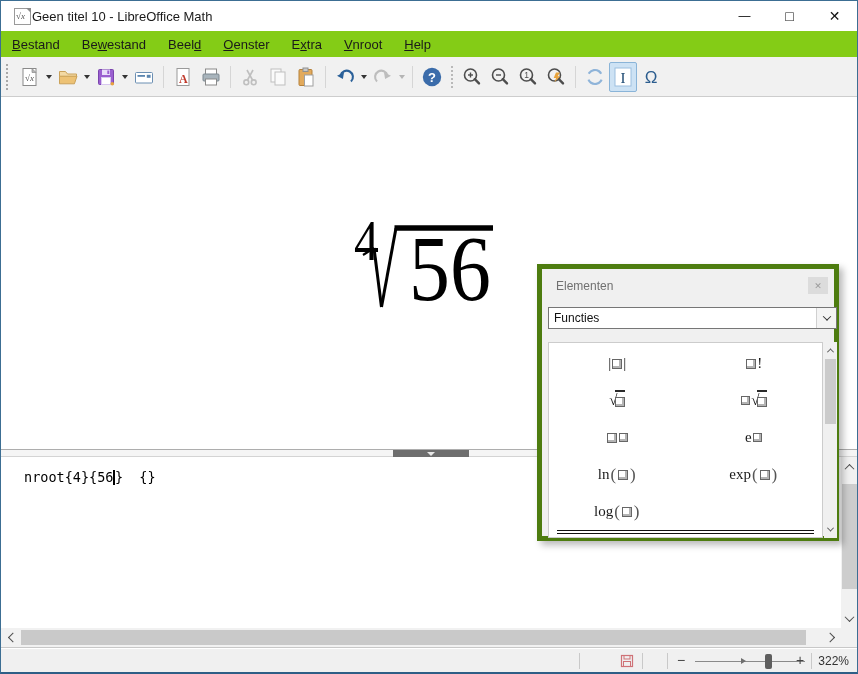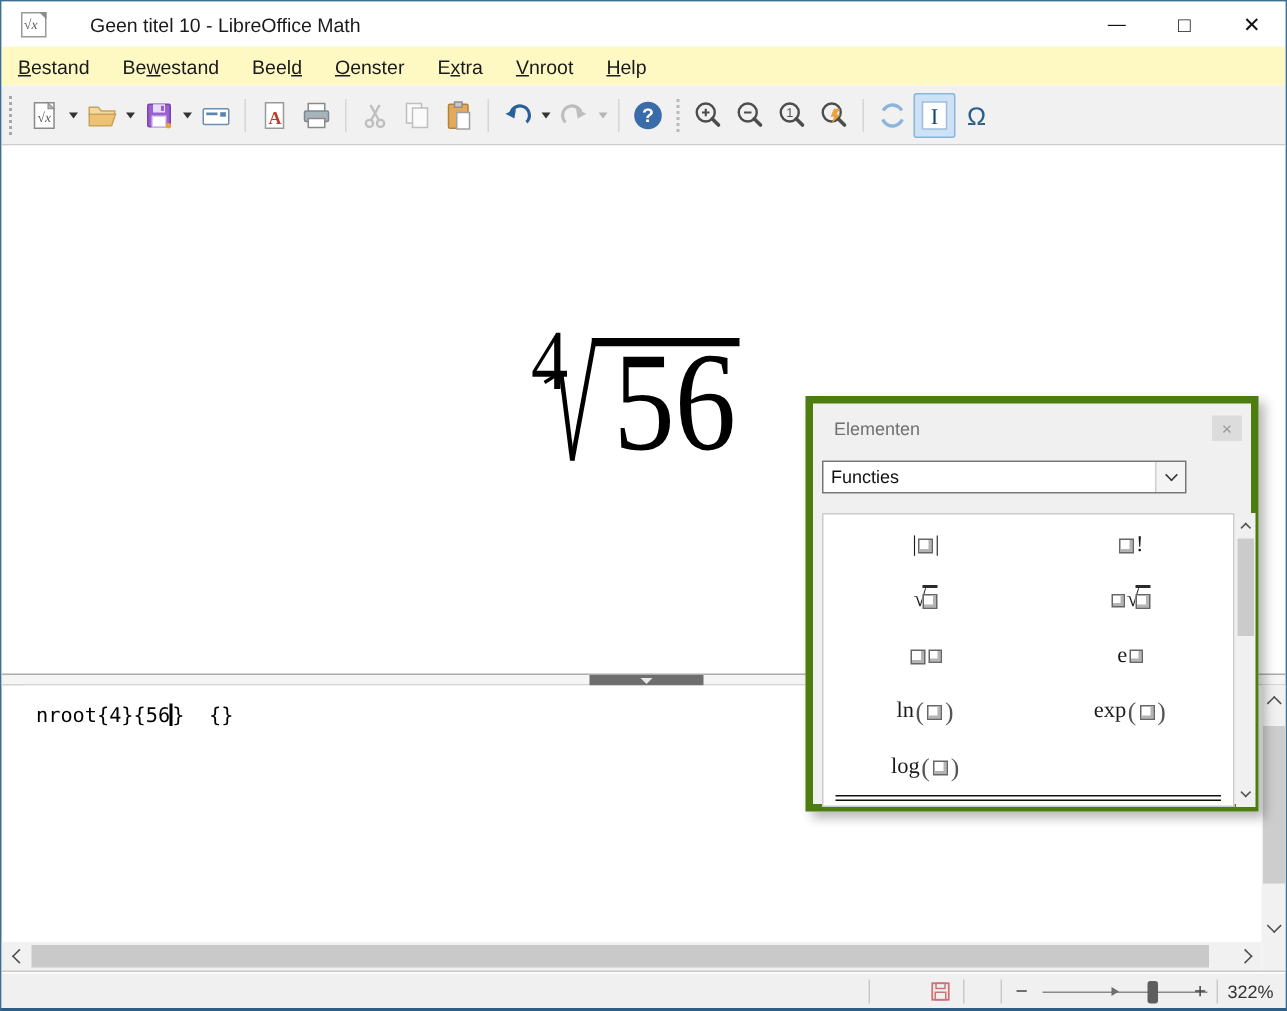--- a/index.html
+++ b/index.html
@@ -7,25 +7,25 @@
   body { width:858px; height:674px; font-family:"Liberation Sans", sans-serif; }
   .window {
     position:relative; width:858px; height:674px; background:#fff;
     border:1px solid #3c6e93; border-bottom:2px solid #2e5e86; overflow:hidden;
   }
   
   .titlebar { position:absolute; left:0; top:0; right:0; height:30px; background:#fff; display:flex; align-items:center; }
   .app-icon { width:17px; height:17px; margin-left:13px; position:relative; background:#fff; border:1px solid #9a9a9a; }
   .app-icon .fold { position:absolute; right:-1px; top:-1px; width:0; height:0; border-left:5px solid transparent; border-top:5px solid #8a8a8a; }
   .app-icon .glyph { position:absolute; left:1px; top:2px; font:italic 9px "Liberation Serif", serif; color:#555; }
-  .win-title { margin-left:29px; font-size:13px; color:#1a1a1a; }
+  .win-title { margin-left:1px; font-size:13px; color:#1a1a1a; }
   .win-controls { position:absolute; right:0; top:0; height:30px; display:flex; }
   .win-btn { width:45px; height:30px; display:flex; align-items:center; justify-content:center; font-size:12px; color:#111; cursor:default; }
   
-  .menubar { position:absolute; left:0; top:30px; right:0; height:26px; background:#fef9c3; display:flex; align-items:center; font-size:13px; color:#1a1a1a; }
+  .menubar { position:absolute; left:0; top:30px; right:0; height:26px; background:#84cc16; display:flex; align-items:center; font-size:13px; color:#1a1a1a; }
   .menu-item { padding:4px 11px; }
   .menu-item .ul { text-decoration:underline; }
   
   .toolbar { position:absolute; left:0; top:56px; right:0; height:40px; background:#f1f1f1; border-bottom:1px solid #cdcdcd; display:flex; align-items:center; }
   .grip { width:4px; height:26px; margin:0 6px 0 5px; border-left:2px dotted #a8a8a8; }
   .tb-btn { width:28px; height:30px; display:flex; align-items:center; justify-content:center; border-radius:2px; }
   .tb-btn.active { background:#cde2f4; border:1px solid #8ab4d8; }
   .tb-caret { width:10px; height:30px; display:flex; align-items:center; justify-content:center; }
   .caret-shape { width:0; height:0; border-left:3.5px solid transparent; border-right:3.5px solid transparent; border-top:4.5px solid #333; }
   .caret-shape.dis { border-top-color:#b5b5b5; }
@@ -64,21 +64,21 @@
   .sb-zoomval { position:absolute; right:8px; top:6px; }
   .zoom-minus, .zoom-plus { position:absolute; top:4px; font-size:14px; color:#444; }
   .zoom-track { position:absolute; left:694px; top:13px; width:110px; height:1px; background:#8a8a8a; }
   .zoom-tick { position:absolute; left:740px; top:10px; width:0; height:0; border-top:3.5px solid transparent; border-bottom:3.5px solid transparent; border-left:5px solid #6e6e6e; }
   .zoom-thumb { position:absolute; left:764px; top:6px; width:7px; height:15px; background:#5e5e5e; border-radius:2px; }
   .sb-save svg { display:block; }
   
   .panel { position:absolute; left:536px; top:263px; width:302px; height:277px; background:#f0f0f0; border:5px solid #4d7c0f; box-shadow:4px 4px 7px rgba(0,0,0,.28); z-index:10; }
   .panel-title { position:absolute; left:14px; top:10px; font-size:12px; color:#707070; }
   .panel-close { position:absolute; right:6px; top:8px; width:20px; height:17px; background:#dcdcdc; display:flex; align-items:center; justify-content:center; font-size:9px; color:#9a9a9a; }
-  .panel-combo { position:absolute; left:6px; top:38px; width:243px; height:22px; background:#fff; border:1px solid #767676; display:flex; align-items:center; }
+  .panel-combo { position:absolute; left:6px; top:38px; width:289px; height:22px; background:#fff; border:1px solid #767676; display:flex; align-items:center; }
   .panel-combo .val { flex:1; padding-left:5px; font-size:12px; color:#111; }
   .panel-combo .btn { width:20px; height:100%; display:flex; align-items:center; justify-content:center; border-left:1px solid #d0d0d0; background:#f4f4f4; }
   .panel-combo .chev { width:6px; height:6px; border-color:#333; }
   .panel-content { position:absolute; left:6px; top:73px; width:275px; height:196px; background:#fff; border:1px solid #cccccc; }
   .el-grid { position:absolute; inset:0; display:grid; grid-template-columns:1fr 1fr; grid-auto-rows:37px; align-items:center; justify-items:center; padding-top:2px; }
   .el-cell { display:flex; align-items:center; }
   .tok-txt { font:15px "Liberation Serif", serif; color:#1a1a1a; }
   .tok-paren { font:17px/1 "Liberation Serif", serif; color:#555; margin:0 1px; }
   .tok-box { display:inline-block; width:10px; height:10px; background:#fff; border:1px solid #666; box-shadow:inset -2px -2px 0 #b4b4b4; vertical-align:-1px; margin:0 1px; }
   .tok-supbox { display:inline-block; width:9px; height:9px; background:#fff; border:1px solid #666; box-shadow:inset -2px -2px 0 #b4b4b4; vertical-align:6px; margin:0 1px; }

